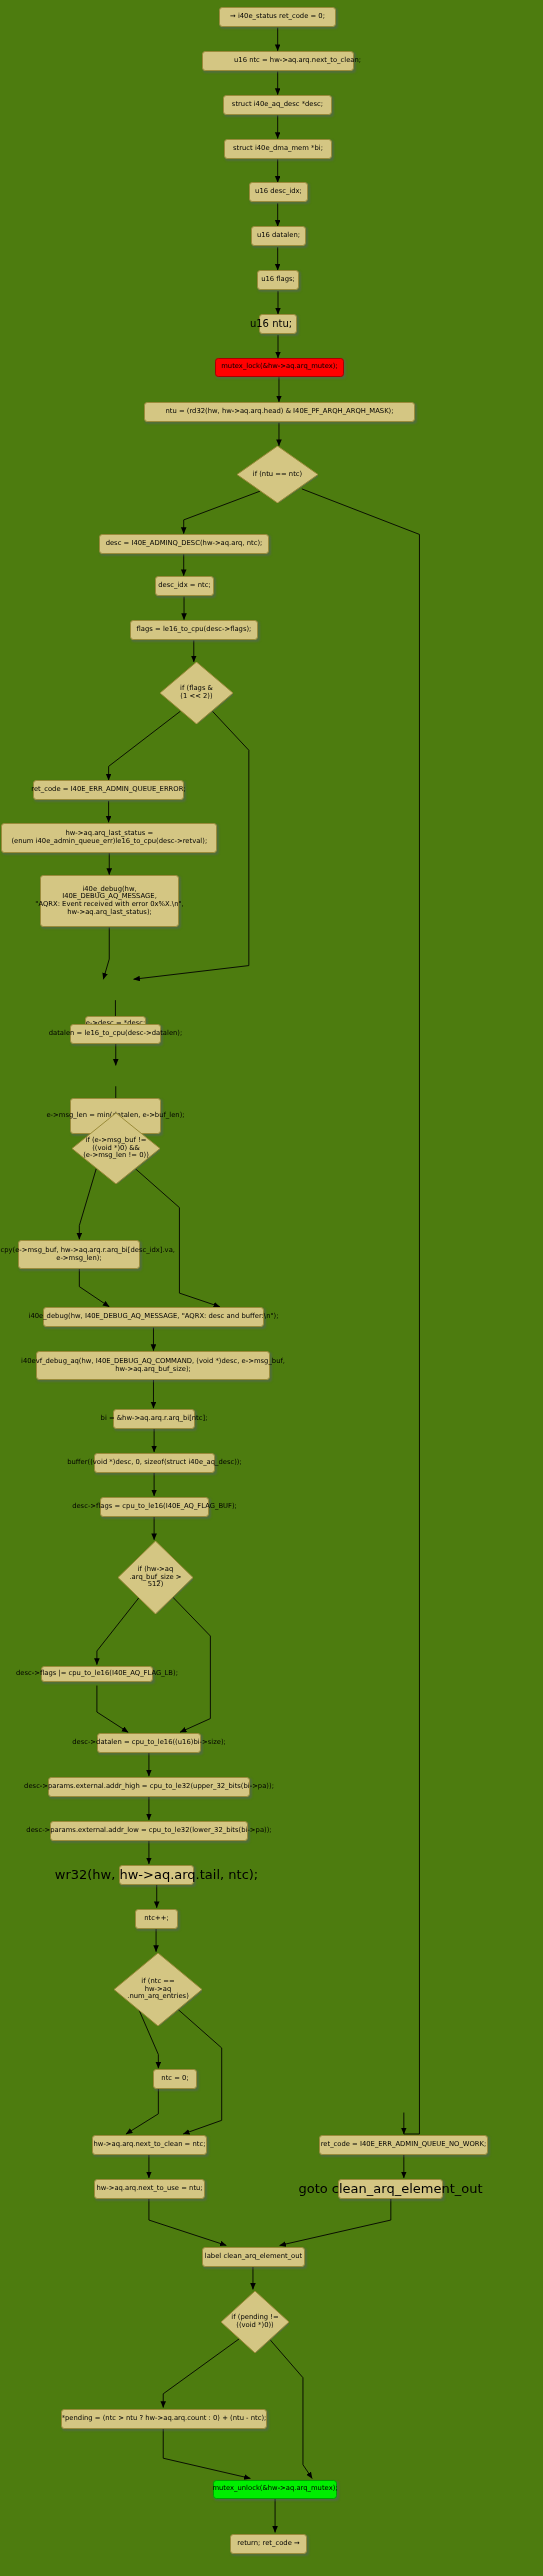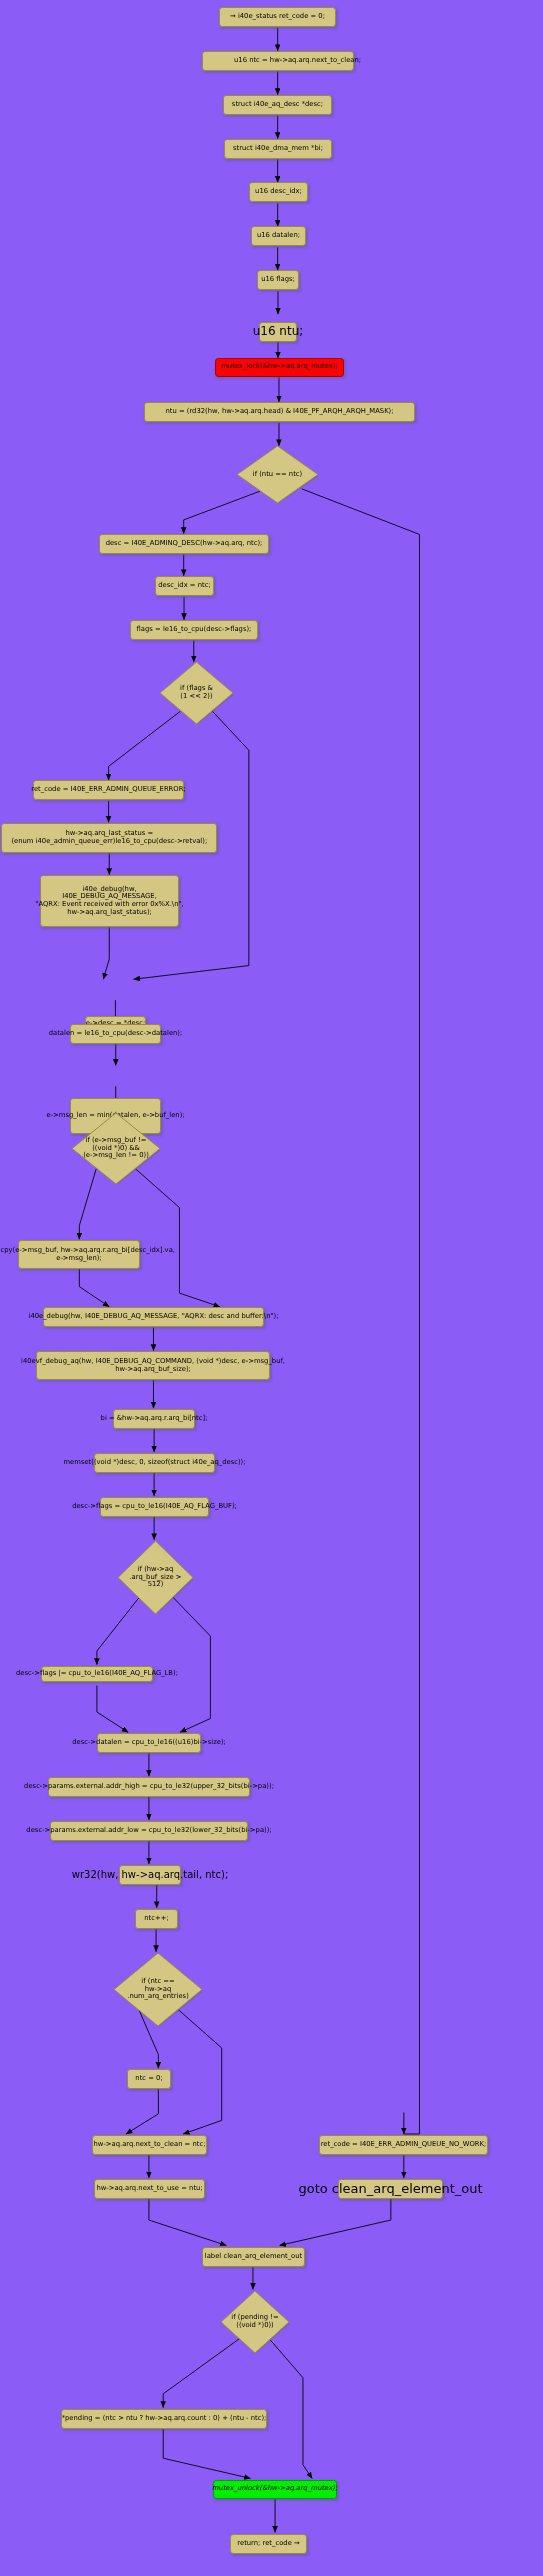--- a/index.html
+++ b/index.html
@@ -7,21 +7,21 @@
     padding: 0;
     background: #ffffff;
   }
   body {
     font-family: "DejaVu Sans", sans-serif;
   }
   #canvas {
     position: relative;
     width: 543px;
     height: 2576px;
-    background: #8b5cf6;
+    background: #4d7c0f;
     overflow: hidden;
   }
   svg#edges {
     position: absolute;
     left: 0;
     top: 0;
     width: 543px;
     height: 2576px;
     pointer-events: none;
   }
@@ -139,21 +139,21 @@
       </g>
   </svg>
   <div id="node-layer">
       <div class="node rect" style="left: 219px; top: 6.8px; width: 117px; height: 20px; font-size: 6.8px;"><span>→ i40e_status ret_code = 0;</span></div>
       <div class="node rect" style="left: 202px; top: 51px; width: 152px; height: 20px; font-size: 6.8px; padding-left: 43px;"><span>u16 ntc = hw-&gt;aq.arq.next_to_clean;</span></div>
       <div class="node rect" style="left: 223px; top: 95px; width: 109px; height: 20px; font-size: 6.8px;"><span>struct i40e_aq_desc *desc;</span></div>
       <div class="node rect" style="left: 224px; top: 139px; width: 108px; height: 20px; font-size: 6.8px;"><span>struct i40e_dma_mem *bi;</span></div>
       <div class="node rect" style="left: 249px; top: 182px; width: 59px; height: 20px; font-size: 6.8px;"><span>u16 desc_idx;</span></div>
       <div class="node rect" style="left: 251px; top: 226px; width: 55px; height: 20px; font-size: 6.8px;"><span>u16 datalen;</span></div>
       <div class="node rect" style="left: 257px; top: 270px; width: 42px; height: 20px; font-size: 6.8px;"><span>u16 flags;</span></div>
-      <div class="node rect" style="left: 259px; top: 322px; width: 38px; height: 20px; font-size: 12px;"><span>u16 ntu;</span></div>
+      <div class="node rect" style="left: 259px; top: 314px; width: 38px; height: 20px; font-size: 10px; justify-content: flex-end;"><span>u16 ntu;</span></div>
       <div class="node rect red" style="left: 215px; top: 358px; width: 129px; height: 18.6px; font-size: 6.8px;"><span>mutex_lock(&amp;hw-&gt;aq.arq_mutex);</span></div>
       <div class="node rect" style="left: 144px; top: 402px; width: 271px; height: 20px; font-size: 6.8px;"><span>ntu = (rd32(hw, hw-&gt;aq.arq.head) &amp; I40E_PF_ARQH_ARQH_MASK);</span></div>
       <div class="node diamond" style="left: 237px; top: 446px; width: 81px; height: 57px; font-size: 6.8px;"><svg class="diamond-shape" viewBox="0 0 100 100" preserveAspectRatio="none">
           <polygon points="52,4 102,52 52,100 2,52" fill="rgba(90,90,130,0.33)"></polygon>
           <polygon points="50,0 100,50 50,100 0,50" fill="#D4C683" stroke="#9A8B3A" stroke-width="1" vector-effect="non-scaling-stroke"></polygon>
         </svg><div class="diamond-label">if (ntu == ntc)</div></div>
       <div class="node rect" style="left: 99px; top: 534px; width: 170px; height: 20px; font-size: 6.8px;"><span>desc = I40E_ADMINQ_DESC(hw-&gt;aq.arq, ntc);</span></div>
       <div class="node rect" style="left: 155px; top: 576px; width: 59px; height: 20px; font-size: 6.8px;"><span>desc_idx = ntc;</span></div>
       <div class="node rect" style="left: 130px; top: 620px; width: 128px; height: 20px; font-size: 6.8px;"><span>flags = le16_to_cpu(desc-&gt;flags);</span></div>
       <div class="node diamond" style="left: 160px; top: 662px; width: 73px; height: 62px; font-size: 6.8px;"><svg class="diamond-shape" viewBox="0 0 100 100" preserveAspectRatio="none">
@@ -176,49 +176,49 @@
           <polygon points="50,0 100,50 50,100 0,50" fill="#D4C683" stroke="#9A8B3A" stroke-width="1" vector-effect="non-scaling-stroke"></polygon>
         </svg><div class="diamond-label">if (e-&gt;msg_buf !=
 ((void *)0) &amp;&amp;
 (e-&gt;msg_len != 0))</div></div>
       <div class="node rect" style="left: 18px; top: 1240px; width: 122px; height: 29px; font-size: 6.8px;"><span>memcpy(e-&gt;msg_buf, hw-&gt;aq.arq.r.arq_bi[desc_idx].va,
 e-&gt;msg_len);</span></div>
       <div class="node rect" style="left: 43px; top: 1307px; width: 221px; height: 20px; font-size: 6.8px;"><span>i40e_debug(hw, I40E_DEBUG_AQ_MESSAGE, "AQRX: desc and buffer:\n");</span></div>
       <div class="node rect" style="left: 36px; top: 1351px; width: 234px; height: 29px; font-size: 6.8px;"><span>i40evf_debug_aq(hw, I40E_DEBUG_AQ_COMMAND, (void *)desc, e-&gt;msg_buf,
 hw-&gt;aq.arq_buf_size);</span></div>
       <div class="node rect" style="left: 113px; top: 1409px; width: 82px; height: 20px; font-size: 6.8px;"><span>bi = &amp;hw-&gt;aq.arq.r.arq_bi[ntc];</span></div>
-      <div class="node rect" style="left: 94px; top: 1453px; width: 121px; height: 20px; font-size: 6.8px;"><span>memset((void *)desc, 0, sizeof(struct i40e_aq_desc));</span></div>
+      <div class="node rect" style="left: 94px; top: 1453px; width: 121px; height: 20px; font-size: 6.8px;"><span>buffer((void *)desc, 0, sizeof(struct i40e_aq_desc));</span></div>
       <div class="node rect" style="left: 100px; top: 1497px; width: 109px; height: 20px; font-size: 6.8px;"><span>desc-&gt;flags = cpu_to_le16(I40E_AQ_FLAG_BUF);</span></div>
       <div class="node diamond" style="left: 118px; top: 1541px; width: 75px; height: 73px; font-size: 6.8px;"><svg class="diamond-shape" viewBox="0 0 100 100" preserveAspectRatio="none">
           <polygon points="52,4 102,52 52,100 2,52" fill="rgba(90,90,130,0.33)"></polygon>
           <polygon points="50,0 100,50 50,100 0,50" fill="#D4C683" stroke="#9A8B3A" stroke-width="1" vector-effect="non-scaling-stroke"></polygon>
         </svg><div class="diamond-label">if (hw-&gt;aq
 .arq_buf_size &gt;
 512)</div></div>
       <div class="node rect" style="left: 41px; top: 1666px; width: 112px; height: 16px; font-size: 6.8px;"><span>desc-&gt;flags |= cpu_to_le16(I40E_AQ_FLAG_LB);</span></div>
       <div class="node rect" style="left: 97px; top: 1733px; width: 104px; height: 20px; font-size: 6.8px;"><span>desc-&gt;datalen = cpu_to_le16((u16)bi-&gt;size);</span></div>
       <div class="node rect" style="left: 48px; top: 1777px; width: 202px; height: 20px; font-size: 6.8px;"><span>desc-&gt;params.external.addr_high = cpu_to_le32(upper_32_bits(bi-&gt;pa));</span></div>
       <div class="node rect" style="left: 50px; top: 1821px; width: 198px; height: 20px; font-size: 6.8px;"><span>desc-&gt;params.external.addr_low = cpu_to_le32(lower_32_bits(bi-&gt;pa));</span></div>
-      <div class="node rect" style="left: 119px; top: 1865px; width: 62px; height: 20px; font-size: 10px;"><span>wr32(hw, hw-&gt;aq.arq.tail, ntc);</span></div>
+      <div class="node rect" style="left: 119px; top: 1865px; width: 75px; height: 20px; font-size: 13px;"><span>wr32(hw, hw-&gt;aq.arq.tail, ntc);</span></div>
       <div class="node rect" style="left: 135px; top: 1909px; width: 43px; height: 20px; font-size: 6.8px;"><span>ntc++;</span></div>
       <div class="node diamond" style="left: 114px; top: 1953px; width: 88px; height: 73px; font-size: 6.8px;"><svg class="diamond-shape" viewBox="0 0 100 100" preserveAspectRatio="none">
           <polygon points="52,4 102,52 52,100 2,52" fill="rgba(90,90,130,0.33)"></polygon>
           <polygon points="50,0 100,50 50,100 0,50" fill="#D4C683" stroke="#9A8B3A" stroke-width="1" vector-effect="non-scaling-stroke"></polygon>
         </svg><div class="diamond-label">if (ntc ==
 hw-&gt;aq
 .num_arq_entries)</div></div>
-      <div class="node rect" style="left: 127px; top: 2069px; width: 44px; height: 20px; font-size: 6.8px;"><span>ntc = 0;</span></div>
+      <div class="node rect" style="left: 153px; top: 2069px; width: 44px; height: 20px; font-size: 6.8px;"><span>ntc = 0;</span></div>
       <div class="node rect" style="left: 92px; top: 2135px; width: 115px; height: 20px; font-size: 6.8px;"><span>hw-&gt;aq.arq.next_to_clean = ntc;</span></div>
       <div class="node rect" style="left: 94px; top: 2179px; width: 111px; height: 20px; font-size: 6.8px;"><span>hw-&gt;aq.arq.next_to_use = ntu;</span></div>
       <div class="node rect" style="left: 319px; top: 2135px; width: 169px; height: 20px; font-size: 6.8px;"><span>ret_code = I40E_ERR_ADMIN_QUEUE_NO_WORK;</span></div>
       <div class="node rect" style="left: 338px; top: 2179px; width: 105px; height: 20px; font-size: 13px;"><span>goto clean_arq_element_out</span></div>
       <div class="node rect" style="left: 202px; top: 2247px; width: 103px; height: 20px; font-size: 6.8px;"><span>label clean_arq_element_out</span></div>
       <div class="node diamond" style="left: 221px; top: 2291px; width: 68px; height: 62px; font-size: 6.8px;"><svg class="diamond-shape" viewBox="0 0 100 100" preserveAspectRatio="none">
           <polygon points="52,4 102,52 52,100 2,52" fill="rgba(90,90,130,0.33)"></polygon>
           <polygon points="50,0 100,50 50,100 0,50" fill="#D4C683" stroke="#9A8B3A" stroke-width="1" vector-effect="non-scaling-stroke"></polygon>
         </svg><div class="diamond-label">if (pending !=
 ((void *)0))</div></div>
       <div class="node rect" style="left: 61px; top: 2409px; width: 206px; height: 20px; font-size: 6.8px;"><span>*pending = (ntc &gt; ntu ? hw-&gt;aq.arq.count : 0) + (ntu - ntc);</span></div>
-      <div class="node rect green" style="left: 213px; top: 2480px; width: 124px; height: 18.6px; font-size: 6.8px; font-style: italic;"><span>mutex_unlock(&amp;hw-&gt;aq.arq_mutex);</span></div>
+      <div class="node rect green" style="left: 213px; top: 2480px; width: 124px; height: 18.6px; font-size: 6.8px;"><span>mutex_unlock(&amp;hw-&gt;aq.arq_mutex);</span></div>
       <div class="node rect" style="left: 230px; top: 2534px; width: 77px; height: 20px; font-size: 6.8px;"><span>return; ret_code →</span></div>
     </div>
 </div>
 
 
 </body></html>

